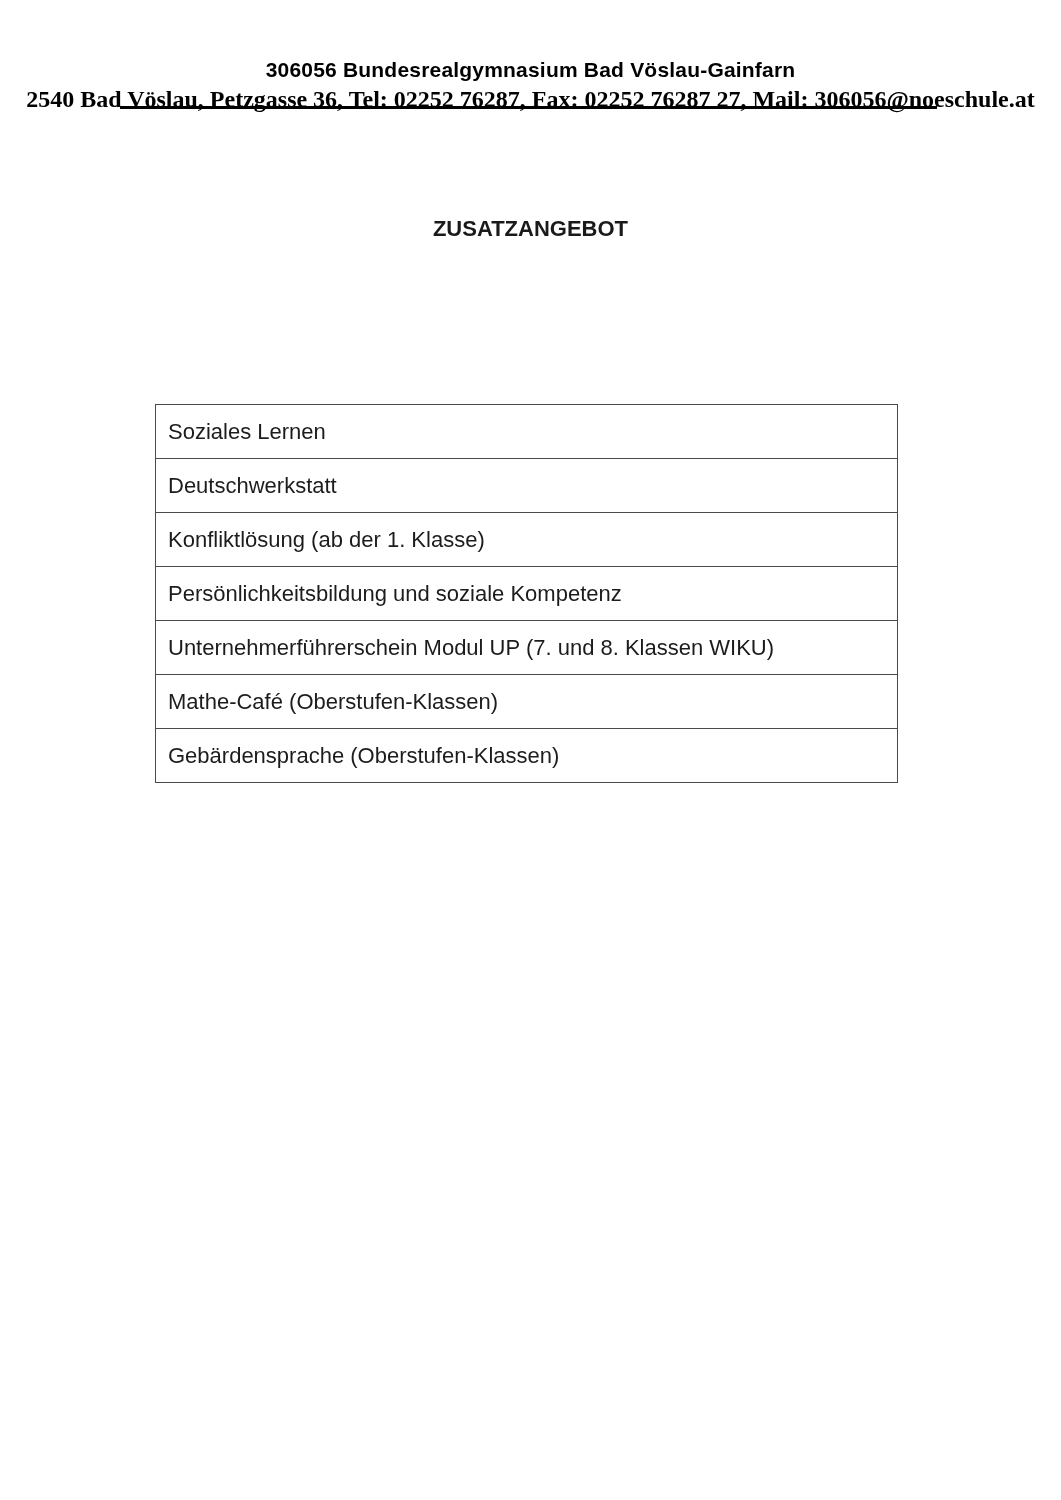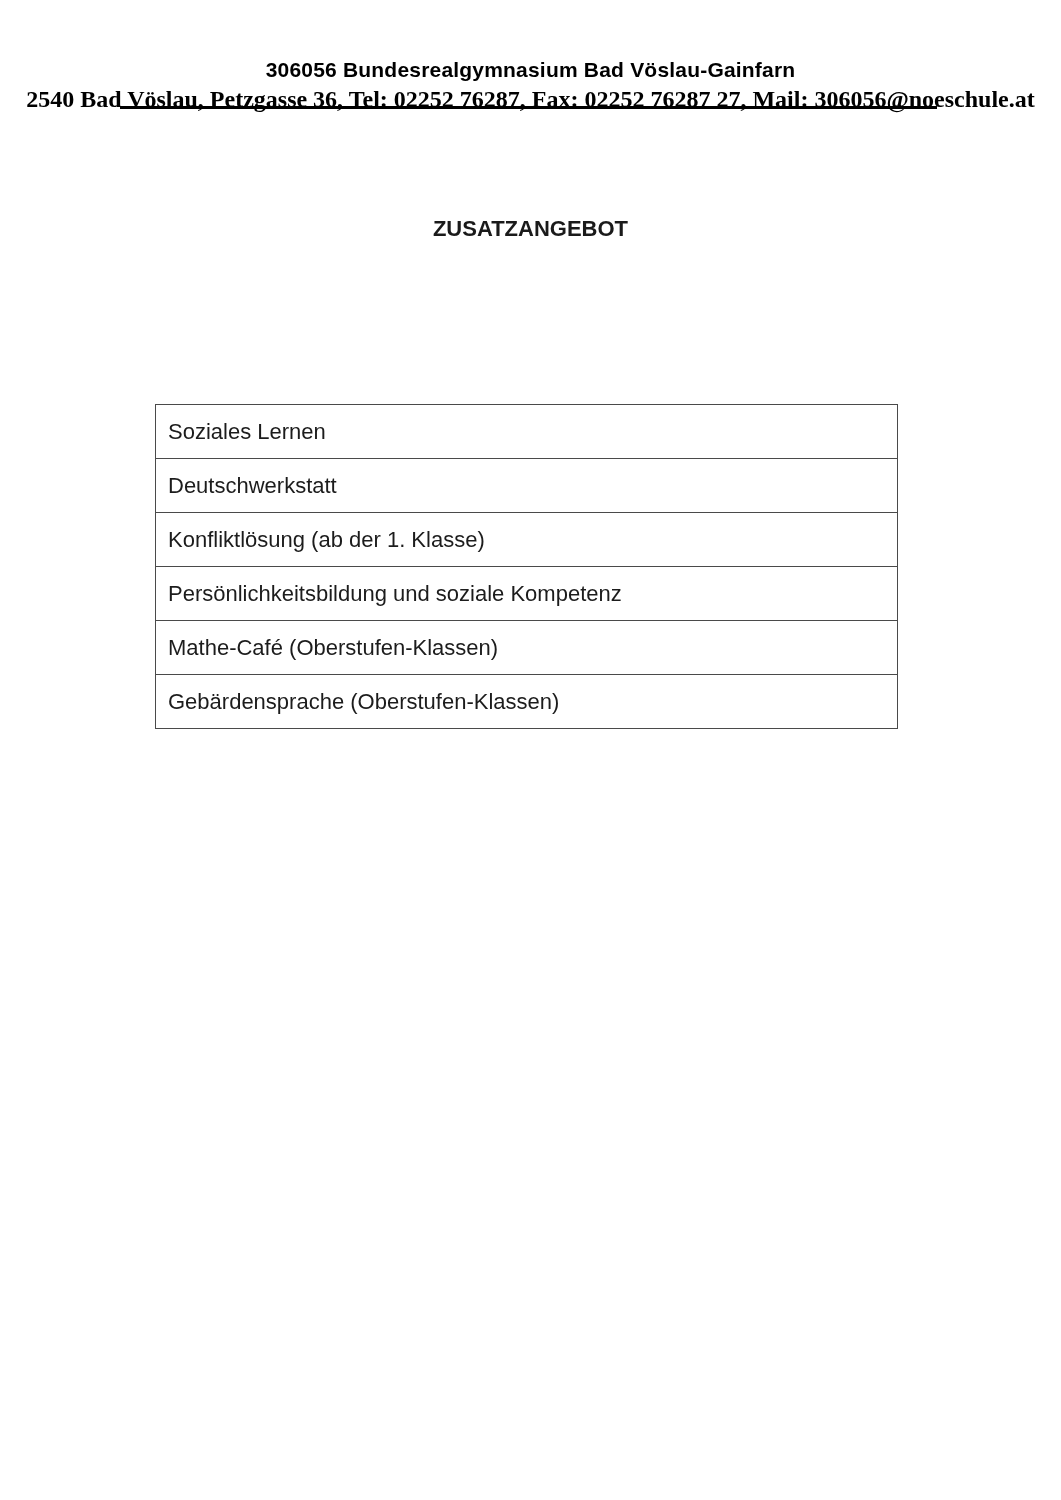--- a/index.html
+++ b/index.html
@@ -125,20 +125,23 @@
         <tr class="offer-row">
           <td class="offer-cell">Deutschwerkstatt</td>
         </tr>
         <tr class="offer-row">
           <td class="offer-cell">Konfliktlösung (ab der 1. Klasse)</td>
         </tr>
         <tr class="offer-row">
           <td class="offer-cell">Persönlichkeitsbildung und soziale Kompetenz</td>
         </tr>
         <tr class="offer-row">
+          <td class="offer-cell">Unternehmerführerschein Modul UP (7. und 8. Klassen WIKU)</td>
+        </tr>
+        <tr class="offer-row">
           <td class="offer-cell">Mathe-Café (Oberstufen-Klassen)</td>
         </tr>
         <tr class="offer-row">
           <td class="offer-cell">Gebärdensprache (Oberstufen-Klassen)</td>
         </tr>
     </tbody>
   </table>
 
 </div>
 

